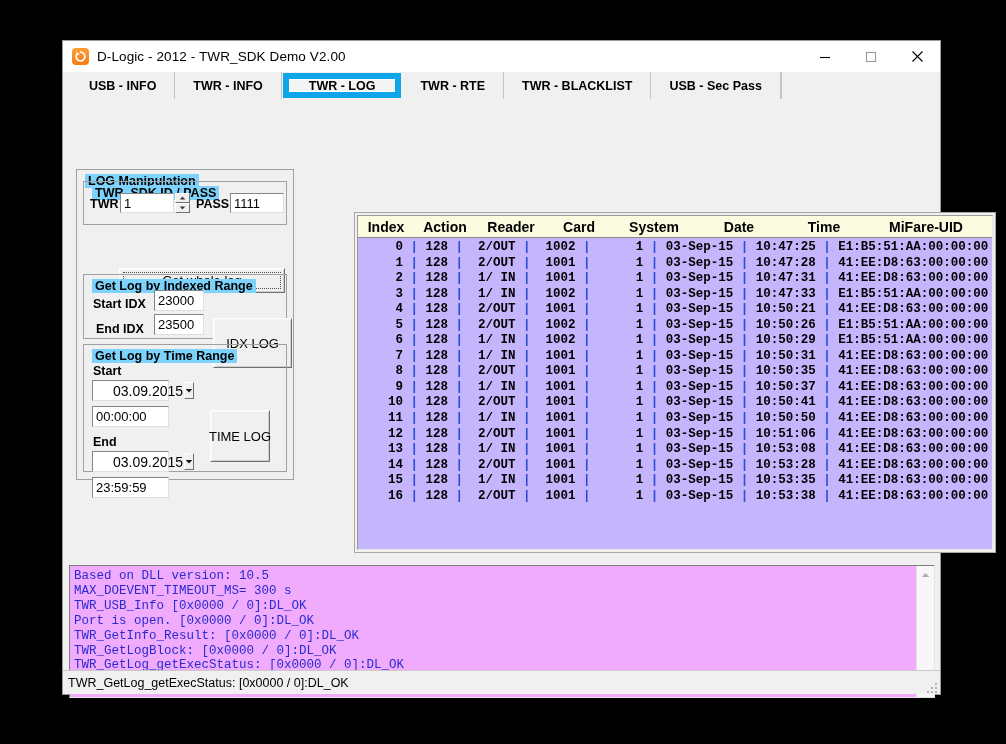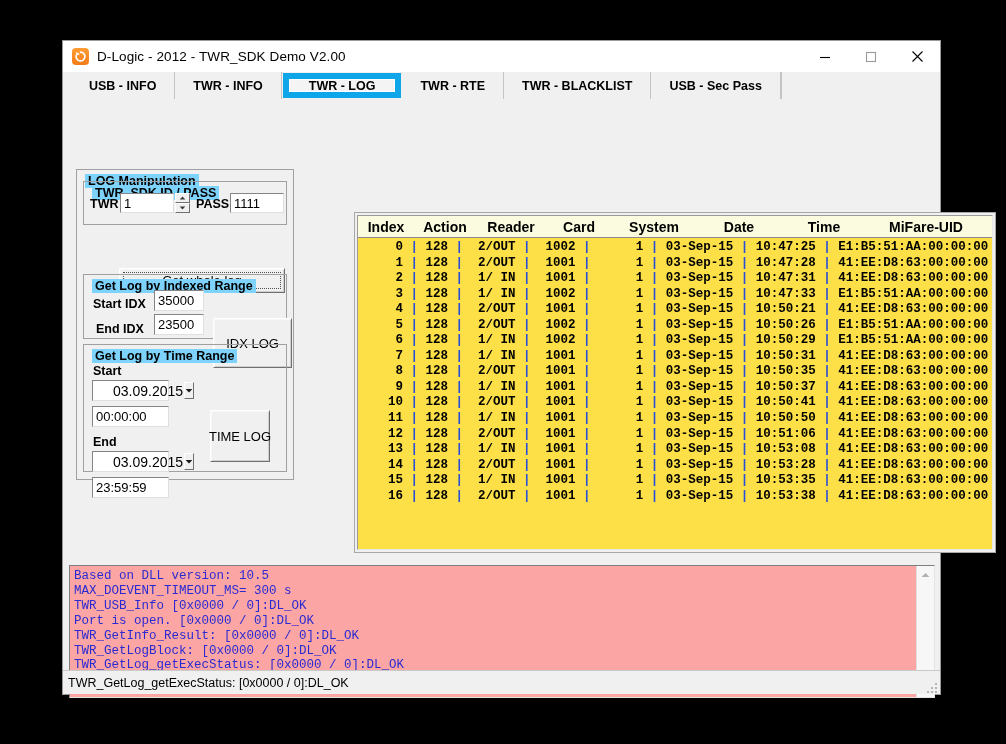--- a/index.html
+++ b/index.html
@@ -242,21 +242,21 @@
     width: 642px;
     height: 341px;
     background: #f0f0f0;
     border: 1px solid #a8a8a8;
     box-sizing: border-box;
     padding: 2px;
   }
   #table-inner {
     width: 100%;
     height: 100%;
-    background: #fde047;
+    background: #c4b5fd;
     border: 1px solid;
     border-color: #9a9a9a #e8e8e8 #e8e8e8 #9a9a9a;
     box-sizing: border-box;
     display: flex;
     flex-direction: column;
     overflow: hidden;
   }
   #thead {
     background: #fbfbe0;
     height: 21px;
@@ -290,21 +290,21 @@
     left: 2px;
     top: 462px;
     width: 874px;
     height: 141px;
     box-sizing: border-box;
     padding: 4px;
   }
   #console {
     width: 100%;
     height: 100%;
-    background: #fca5a5;
+    background: #f0abfc;
     border: 1px solid;
     border-color: #7e7e7e #e4e4e4 #e4e4e4 #7e7e7e;
     box-sizing: border-box;
     display: flex;
     gap: 20px;
   }
   #console-text {
     flex: 1 1 auto;
     padding: 3px 4px;
     font-family: "Liberation Mono", monospace;
@@ -427,21 +427,21 @@
     </div>
     <div class="lbl" style="left:133px; top:98px;">PASS</div>
     <div class="field" style="position:absolute; left:167px; top:94px; width:54px; height:20px;">1111</div>
 
     <div class="btn3d focus" style="position:absolute; left:56px; top:134px; width:166px; height:25px;">Get whole log</div>
 
     <div class="groupbox" style="left:20px; top:175px; width:204px; height:65px;">
       <div class="gb-title">Get Log by Indexed Range</div>
     </div>
     <div class="lbl" style="left:30px; top:198px;">Start IDX</div>
-    <div class="field" style="position:absolute; left:91px; top:191px; width:50px; height:21px;">35000</div>
+    <div class="field" style="position:absolute; left:91px; top:191px; width:50px; height:21px;">23000</div>
     <div class="lbl" style="left:33px; top:223px;">End IDX</div>
     <div class="field" style="position:absolute; left:91px; top:215px; width:50px; height:21px;">23500</div>
     <div class="btn3d" style="position:absolute; left:150px; top:184px; width:79px; height:50px;">IDX LOG</div>
 
     <div class="groupbox" style="left:20px; top:245px; width:204px; height:128px;">
       <div class="gb-title">Get Log by Time Range</div>
     </div>
     <div class="lbl" style="left:30px; top:265px;">Start</div>
     <div class="combo" style="left:29px; top:281px; width:77px; height:21px;">
       <div class="cv">03.09.2015</div>

